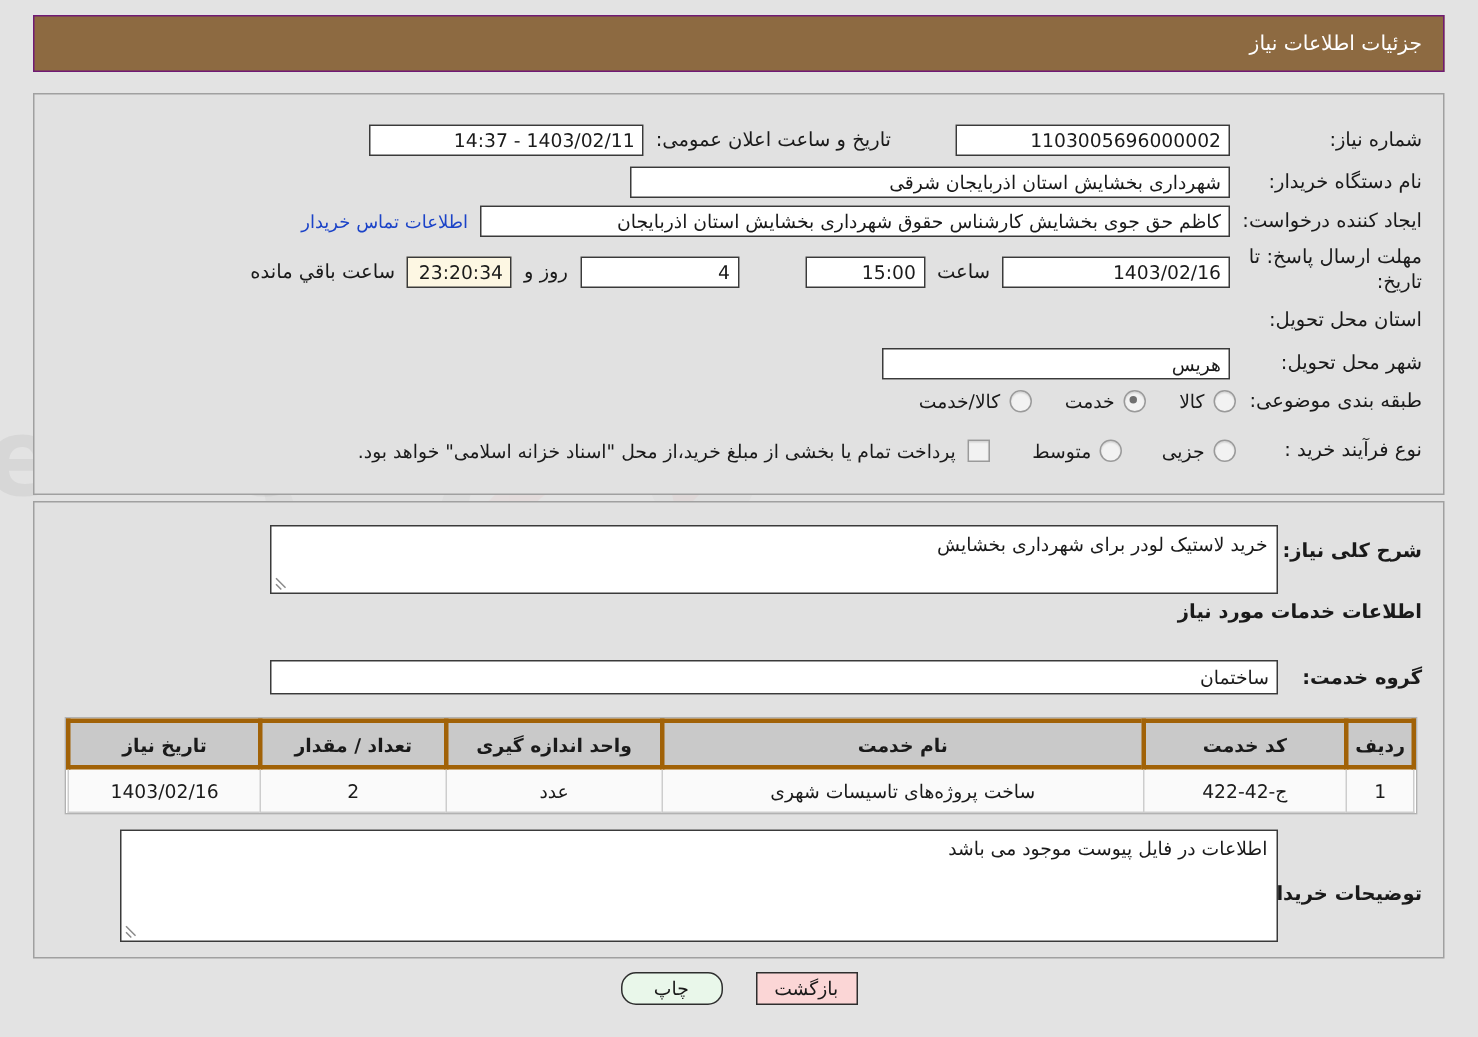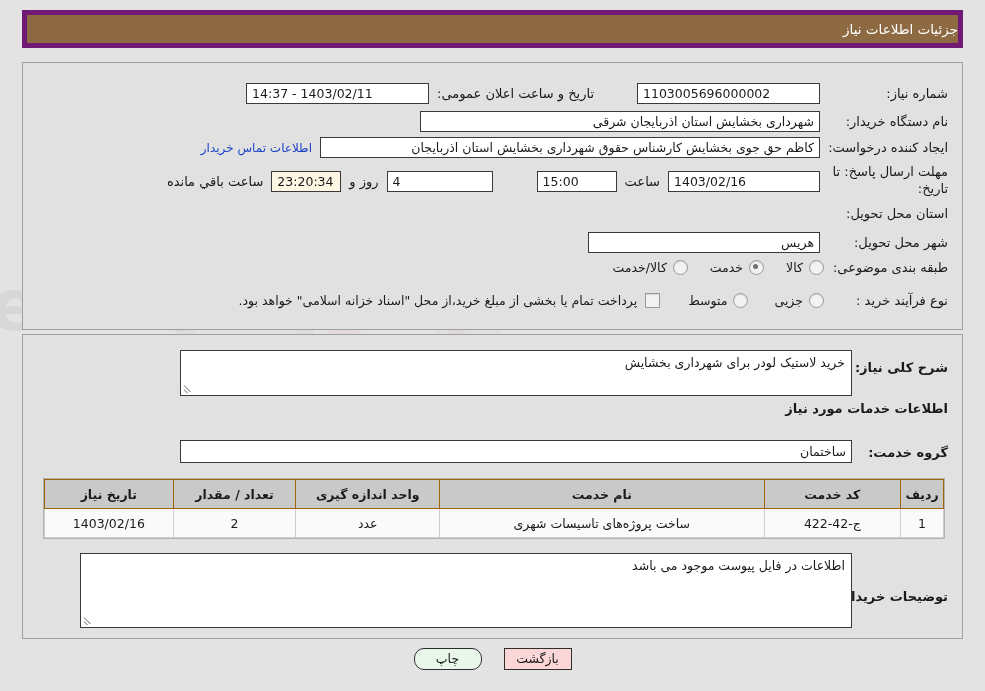--- a/index.html
+++ b/index.html
@@ -28,25 +28,26 @@
   }
 
   
   .header-bar {
     position: absolute;
     left: 22px;
     top: 10px;
     width: 941px;
     height: 38px;
     background: #8d6a41;
-    border: 5px solid #701a75;
+    border: 1px solid #701a75;
     box-sizing: border-box;
     display: flex;
     align-items: center;
     justify-content: flex-start;
+    padding-right: 14px;
     z-index: 2;
   }
   .header-title {
     color: #ffffff;
     font-size: 13.5px;
     letter-spacing: .2px;
   }
 
   
   .panel {
@@ -80,21 +81,21 @@
     box-sizing: border-box;
     height: 21px;
     line-height: 19px;
     font-size: 12.5px;
     color: #1a1a1a;
     padding: 0 5px;
     overflow: hidden;
     text-overflow: clip;
     white-space: nowrap;
   }
-  .field.center { text-align: left; }
+  .field.center { text-align: right; }
   .field.right  { text-align: right; }
   .field.cream  { background: #fdf7e3; }
 
   .link {
     color: #1b43c8;
     font-size: 12px;
     text-decoration: none;
     cursor: pointer;
   }
 
@@ -188,21 +189,21 @@
     background: #fff;
     z-index: 3;
   }
   table.needs {
     border-collapse: collapse;
     width: 100%;
     font-size: 12.5px;
   }
   table.needs th {
     background: #c9c9c9;
-    border: 1px solid #a16207;
+    border: 3px solid #a16207;
     height: 28px;
     font-weight: bold;
     color: #1a1a1a;
     text-align: center;
     padding: 0 4px;
     white-space: nowrap;
   }
   table.needs td {
     background: #fafafa;
     border: 1px solid #cdcdcd;

